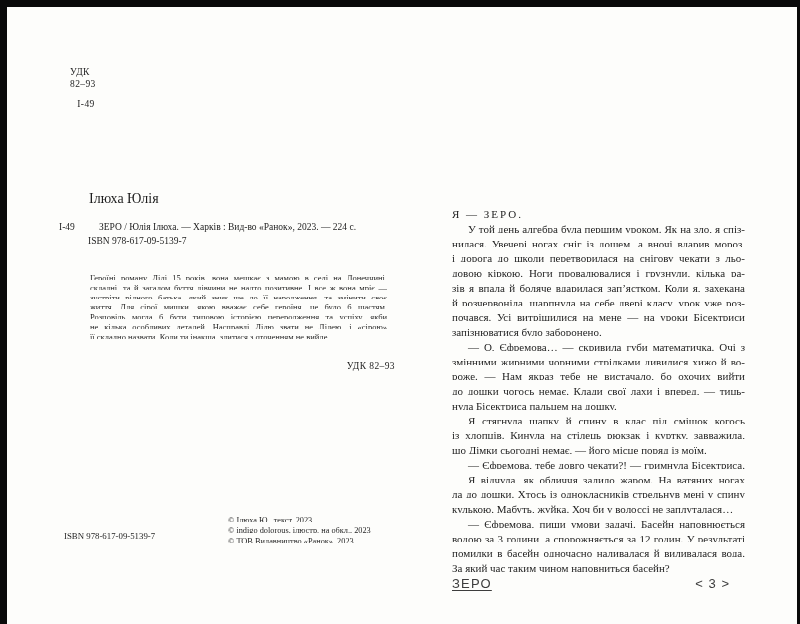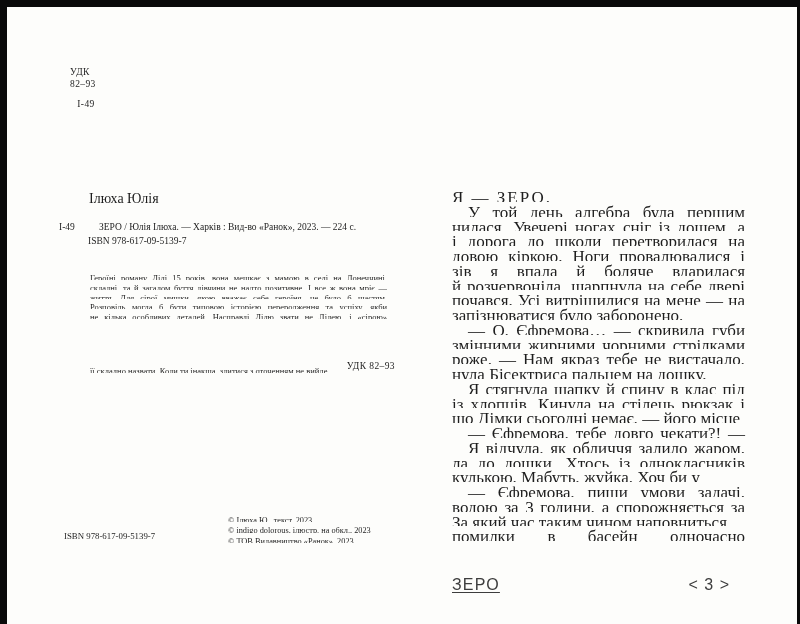--- a/index.html
+++ b/index.html
@@ -28,47 +28,47 @@
   .bib-author { left:78px; top:180px; font-size:14px; }
   .bib-code   { left:48px; top:211px; font-size:9.5px; }
   .bib-entry  { left:88px; top:211px; font-size:9.5px; }
   .bib-isbn   { left:77px; top:225px; font-size:9.5px; }
 
   .annotation {
     left:75px; top:259px; width:313px;
     font-size:8.5px; line-height:9.8px;
   }
   .annotation .tline { height:9.8px; overflow:hidden; text-align:justify; text-align-last:justify; }
-  .annotation .tline:last-child { text-align-last:left;margin-top:44px; }
+  .annotation .tline:last-child { text-align-last:left; }
 
   .udk-bottom {
     left:75px; top:350px; width:317px;
     text-align:right; font-size:9.5px; letter-spacing:0.4px;
   }
 
   .copyright { left:213px; top:501px; font-size:8.3px; line-height:10.4px; }
   .copyright .tline { height:10.4px; overflow:hidden; }
 
   .isbn-bottom { left:53px; top:520px; font-size:8.8px; }
 
   
   .bodytext {
-    left:437px; top:176px; width:309px;
-    font-size:17px; line-height:14.75px;
+    left:437px; top:192px; width:309px;
+    font-size:11px; line-height:14.75px;
   }
   .bodytext .tline { height:14.75px; overflow:hidden; }
   .tline.just   { text-align:justify; text-align-last:justify; }
   .tline.indent { text-indent:16px; }
   .tline.spaced { letter-spacing:2px; }
 
   .page-footer {
     left:437px; top:561px; width:294px;
     display:flex; justify-content:space-between; align-items:flex-start;
     font-family:"Liberation Sans", sans-serif;
-    font-size:16px; color:#3d3d3d;
+    font-size:13px; color:#3d3d3d;
   }
   .running-title {
     letter-spacing:1.2px;
     text-decoration:underline;
     text-underline-offset:2px;
   }
   .page-number { letter-spacing:1px; }
 </style>
 </head>
 <body>
@@ -82,20 +82,21 @@
     </div>
 
     <div class="abs bib-author">Ілюха Юлія</div>
     <div class="abs bib-code">І-49</div>
     <div class="abs bib-entry">ЗЕРО / Юлія Ілюха. — Харків : Вид-во «Ранок», 2023. — 224 с.</div>
     <div class="abs bib-isbn">ISBN 978-617-09-5139-7</div>
 
     <div class="abs annotation">
         <div class="tline">Героїні роману Лілі 15 років, вона мешкає з мамою в селі на Донеччині.</div>
         <div class="tline">складні, та й загалом буття дівчини не надто позитивне. І все ж вона мріє —</div>
+        <div class="tline">зустріти рідного батька, який зник ще до її народження, та змінити своє</div>
         <div class="tline">життя. Для сірої мишки, якою вважає себе героїня, це було б щастям.</div>
         <div class="tline">Розповідь могла б бути типовою історією переродження та успіху, якби</div>
         <div class="tline">не кілька особливих деталей. Насправді Лілю звати не Лілею, і «сірою»</div>
         <div class="tline">її складно назвати. Коли ти інакша, злитися з оточенням не вийде.</div>
       </div>
 
     <div class="abs udk-bottom">УДК 82–93</div>
 
     <div class="abs copyright">
         <div class="tline">© Ілюха Ю., текст, 2023</div>
@@ -113,32 +114,33 @@
         <div class="tline just">нилася. Увечері ногах сніг із дощем, а вночі вдарив мороз,</div>
         <div class="tline just">і дорога до школи перетворилася на снігову чекати з льо-</div>
         <div class="tline just">довою кіркою. Ноги провалювалися і грузнули, кілька ра-</div>
         <div class="tline just">зів я впала й боляче вдарилася зап’ястком. Коли я, захекана</div>
         <div class="tline just">й розчервоніла, шарпнула на себе двері класу, урок уже роз-</div>
         <div class="tline just">почався. Усі витріщилися на мене — на уроки Бісектриси</div>
         <div class="tline">запізнюватися було заборонено.</div>
         <div class="tline indent just">— О, Єфремова… — скривила губи математичка. Очі з не-</div>
         <div class="tline just">змінними жирними чорними стрілками дивилися хижо й во-</div>
         <div class="tline just">роже. — Нам якраз тебе не вистачало, бо охочих вийти</div>
+        <div class="tline just">до дошки чогось немає. Клади свої лахи і вперед, — тиць-</div>
         <div class="tline">нула Бісектриса пальцем на дошку.</div>
         <div class="tline indent just">Я стягнула шапку й спину в клас під смішок когось</div>
         <div class="tline just">із хлопців. Кинула на стілець рюкзак і куртку, завважила,</div>
         <div class="tline">що Дімки сьогодні немає, — його місце поряд із моїм.</div>
         <div class="tline indent just">— Єфремова, тебе довго чекати?! — гримнула Бісектриса.</div>
         <div class="tline indent just">Я відчула, як обличчя залило жаром. На ватяних ногах піш-</div>
         <div class="tline just">ла до дошки. Хтось із однокласників стрельнув мені у спину</div>
         <div class="tline">кулькою. Мабуть, жуйка. Хоч би у волоссі не заплуталася…</div>
         <div class="tline indent just">— Єфремова, пиши умови задачі. Басейн наповнюється</div>
         <div class="tline just">водою за 3 години, а спорожняється за 12 годин. У результаті</div>
+        <div class="tline just">помилки в басейн одночасно наливалася й виливалася вода.</div>
         <div class="tline">За який час таким чином наповниться басейн?</div>
-        <div class="tline just">помилки в басейн одночасно наливалася й виливалася вода.</div>
       </div>
 
     <div class="abs page-footer">
       <span class="running-title">ЗЕРО</span>
       <span class="page-number">&lt; 3 &gt;</span>
     </div>
   </div>
 
 </div>
 

